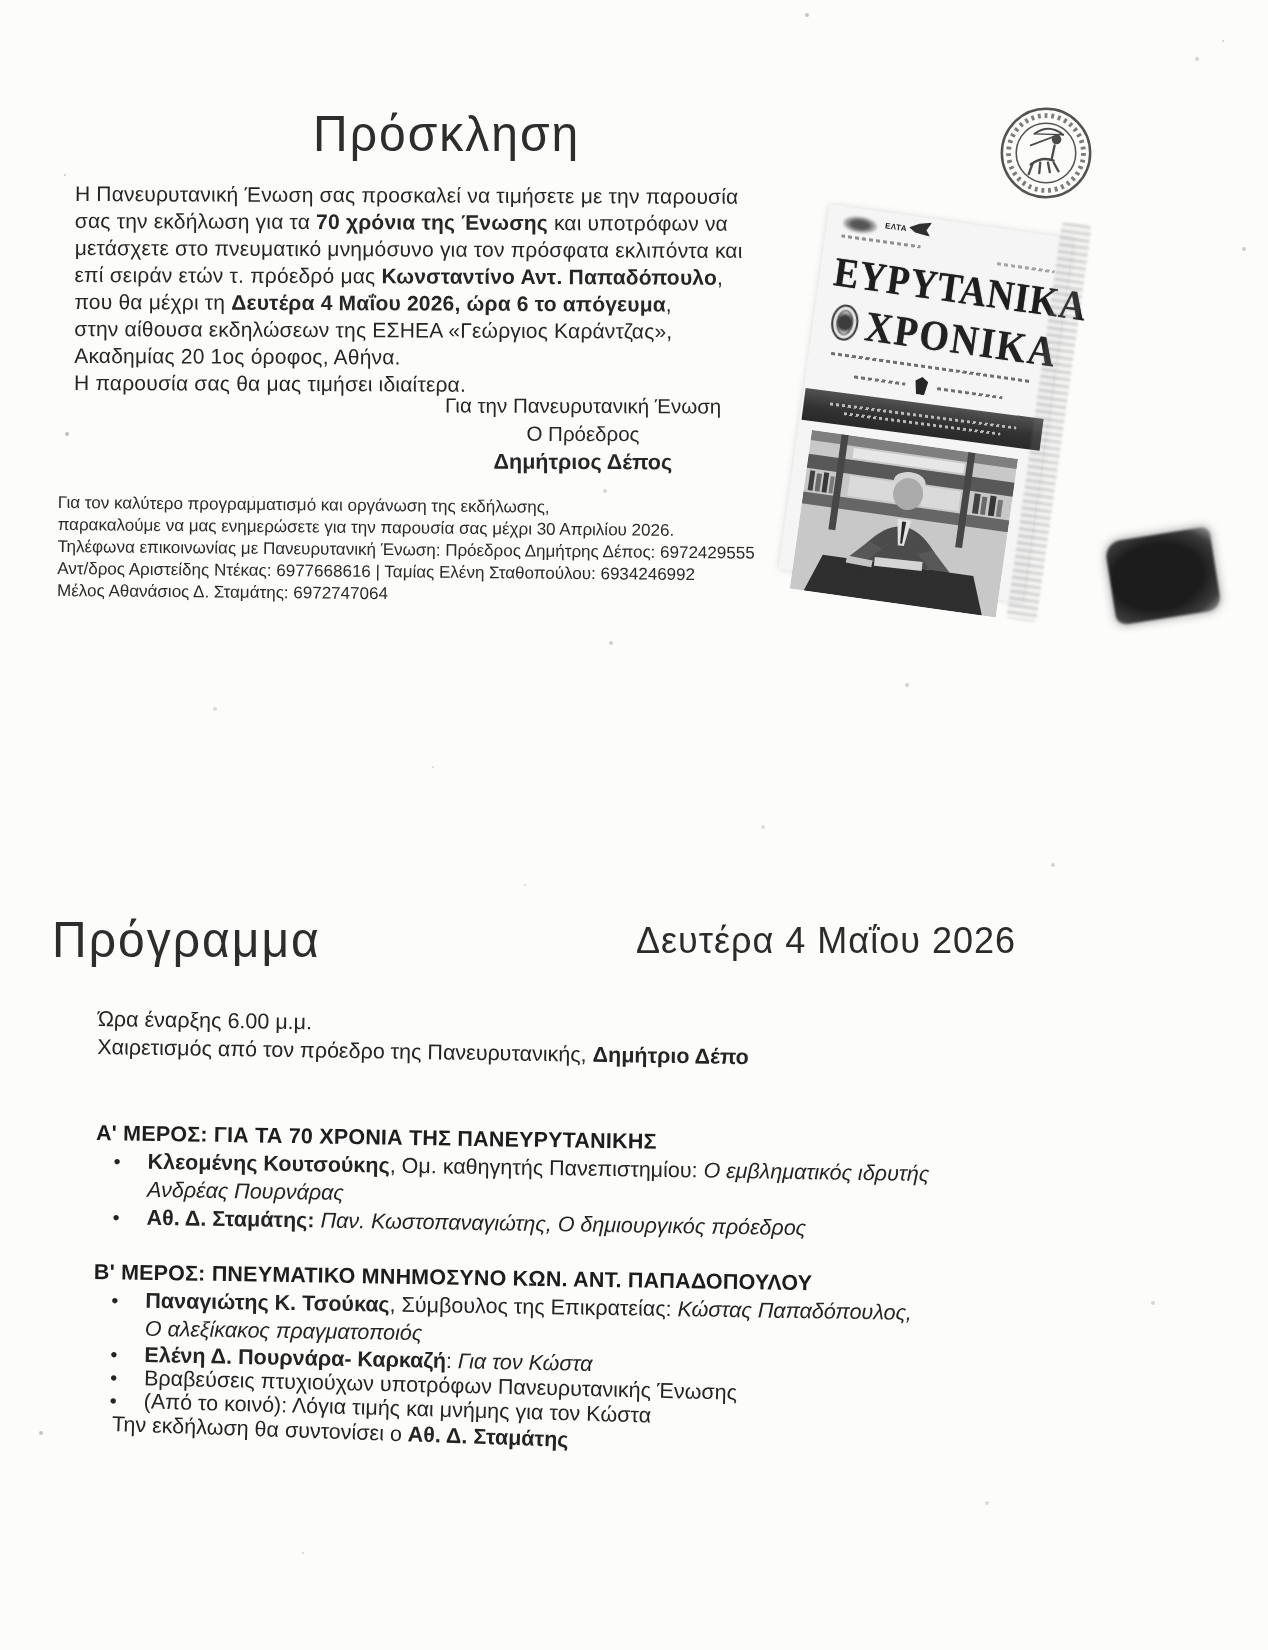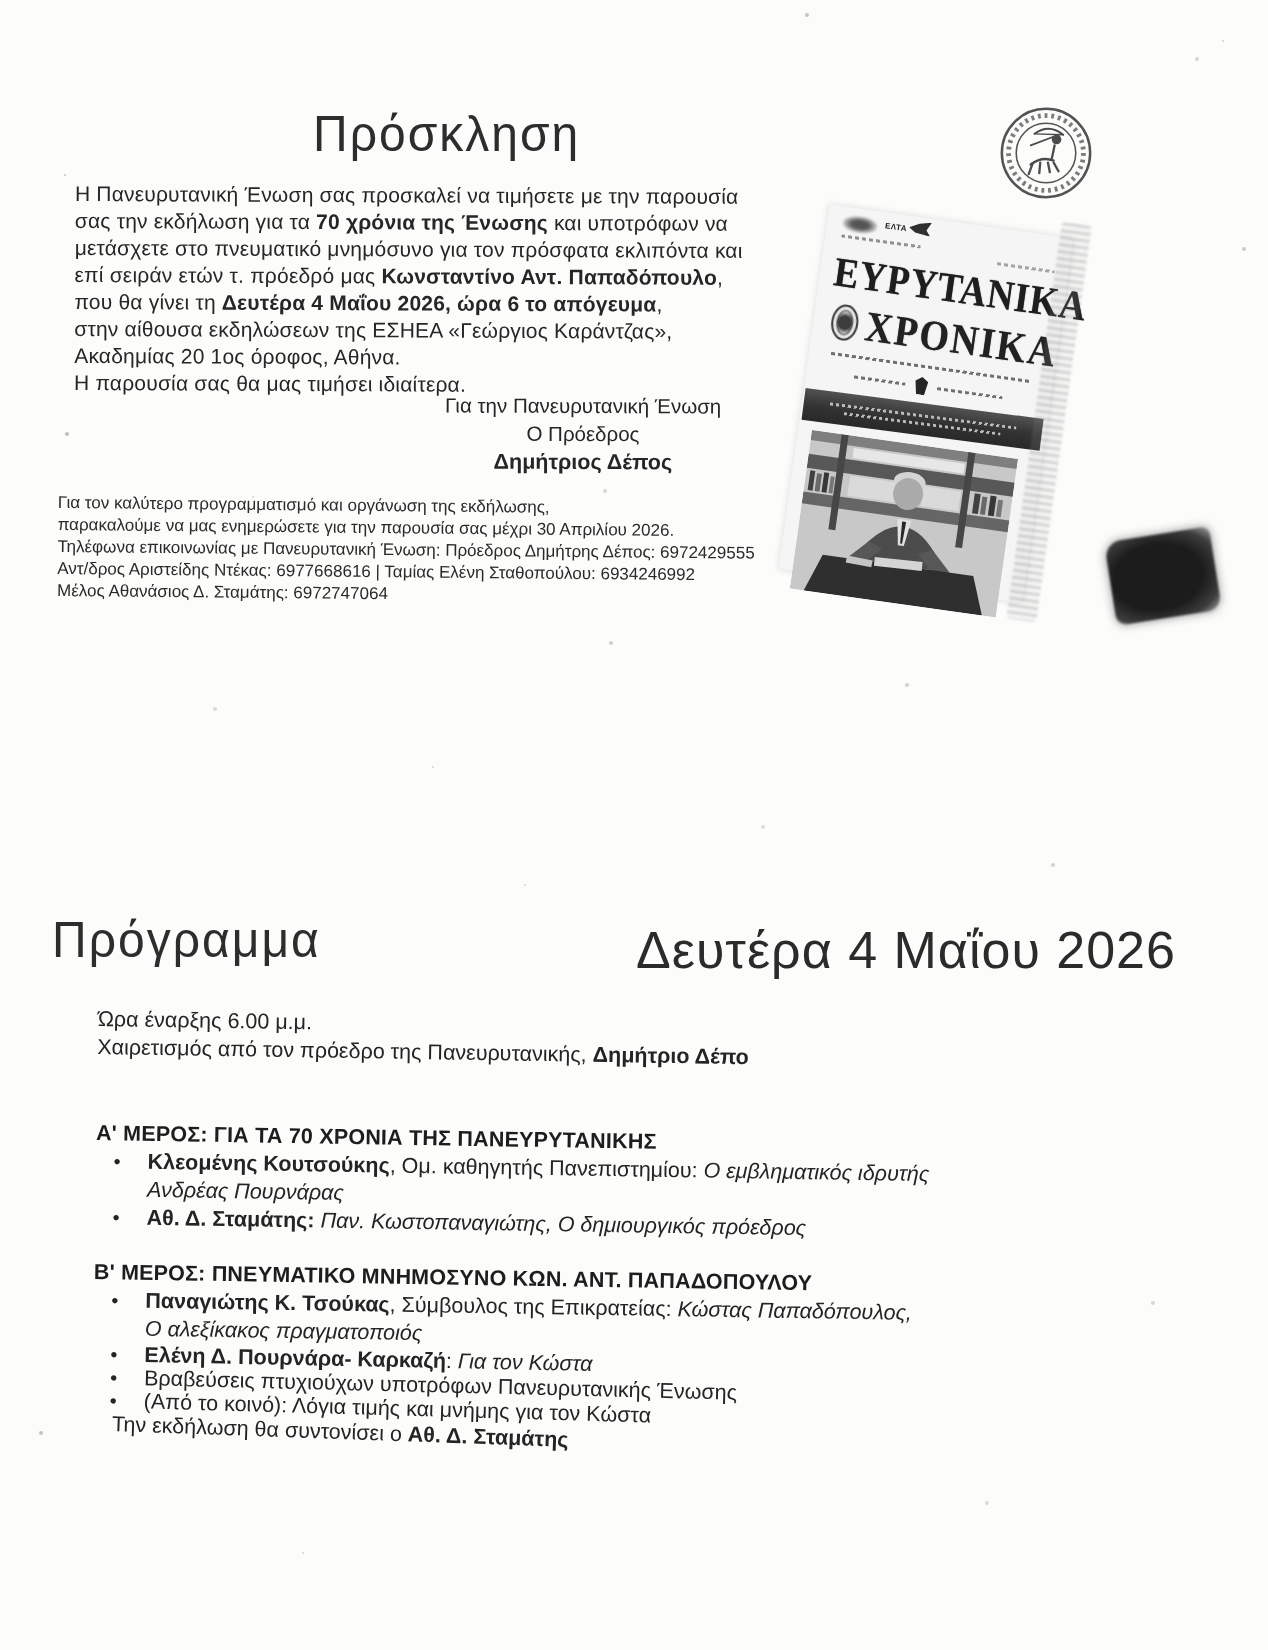--- a/index.html
+++ b/index.html
@@ -94,21 +94,21 @@
     filter:blur(1.2px);box-shadow:0 0 10px rgba(50,50,50,.55);
   }
 
   
   .prog-head{
     position:absolute;left:52px;top:912px;margin:0;
     font-size:48px;font-weight:400;letter-spacing:2px;color:#2d2d2d;transform:scaleY(1.04);
   }
   .prog-date{
     position:absolute;left:636px;top:920px;
-    font-size:52px;font-weight:400;letter-spacing:1px;color:#2b2b2b;
+    font-size:36px;font-weight:400;letter-spacing:1px;color:#2b2b2b;
   }
   .prog-block{
     position:absolute;left:98px;top:1005px;width:1000px;
     font-size:21.5px;line-height:28px;color:#242424;
     transform:rotate(0.9deg);transform-origin:top left;
   }
   .pline{transform-origin:left center;}
   .sec-head{font-weight:bold;font-size:21.5px;letter-spacing:.2px;color:#1d1d1d;}
   .bullet{position:relative;padding-left:52px;}
   .bullet .dot{position:absolute;left:18px;top:0;font-size:20px;}
@@ -135,21 +135,21 @@
 
 <div class="speckles"></div>
 
 <h1 class="title">Πρόσκληση</h1>
 
 <div class="body-par">
   <div class="line"><span>Η Πανευρυτανική Ένωση σας προσκαλεί να τιμήσετε με την παρουσία</span></div>
   <div class="line"><span>σας την εκδήλωση για τα </span><span class="b">70 χρόνια της Ένωσης</span><span> και υποτρόφων να</span></div>
   <div class="line"><span>μετάσχετε στο πνευματικό μνημόσυνο για τον πρόσφατα εκλιπόντα και</span></div>
   <div class="line"><span>επί σειράν ετών τ. πρόεδρό μας </span><span class="b">Κωνσταντίνο Αντ. Παπαδόπουλο</span><span>,</span></div>
-  <div class="line"><span>που θα γίνει τη </span><span class="b">Δευτέρα 4 Μαΐου 2026, ώρα 6 το απόγευμα</span><span>,</span></div>
+  <div class="line"><span>που θα μέχρι τη </span><span class="b">Δευτέρα 4 Μαΐου 2026, ώρα 6 το απόγευμα</span><span>,</span></div>
   <div class="line"><span>στην αίθουσα εκδηλώσεων της ΕΣΗΕΑ «Γεώργιος Καράντζας»,</span></div>
   <div class="line"><span>Ακαδημίας 20 1ος όροφος, Αθήνα.</span></div>
   <div class="line"><span>Η παρουσία σας θα μας τιμήσει ιδιαίτερα.</span></div>
 </div>
 
 <div class="signature">
   <div>Για την Πανευρυτανική Ένωση</div>
   <div>Ο Πρόεδρος</div>
   <div class="name">Δημήτριος Δέπος</div>
 </div>

